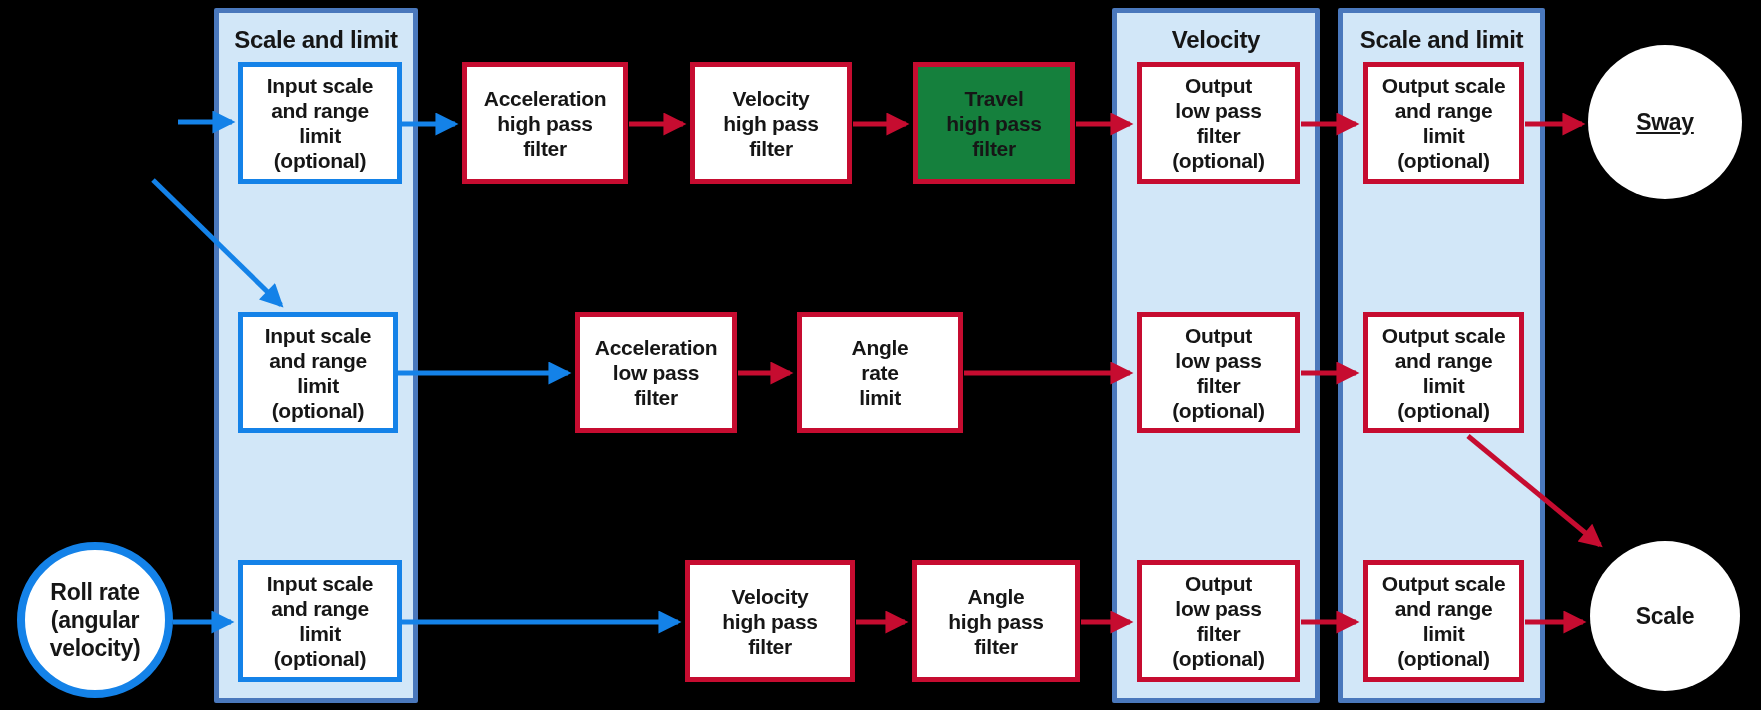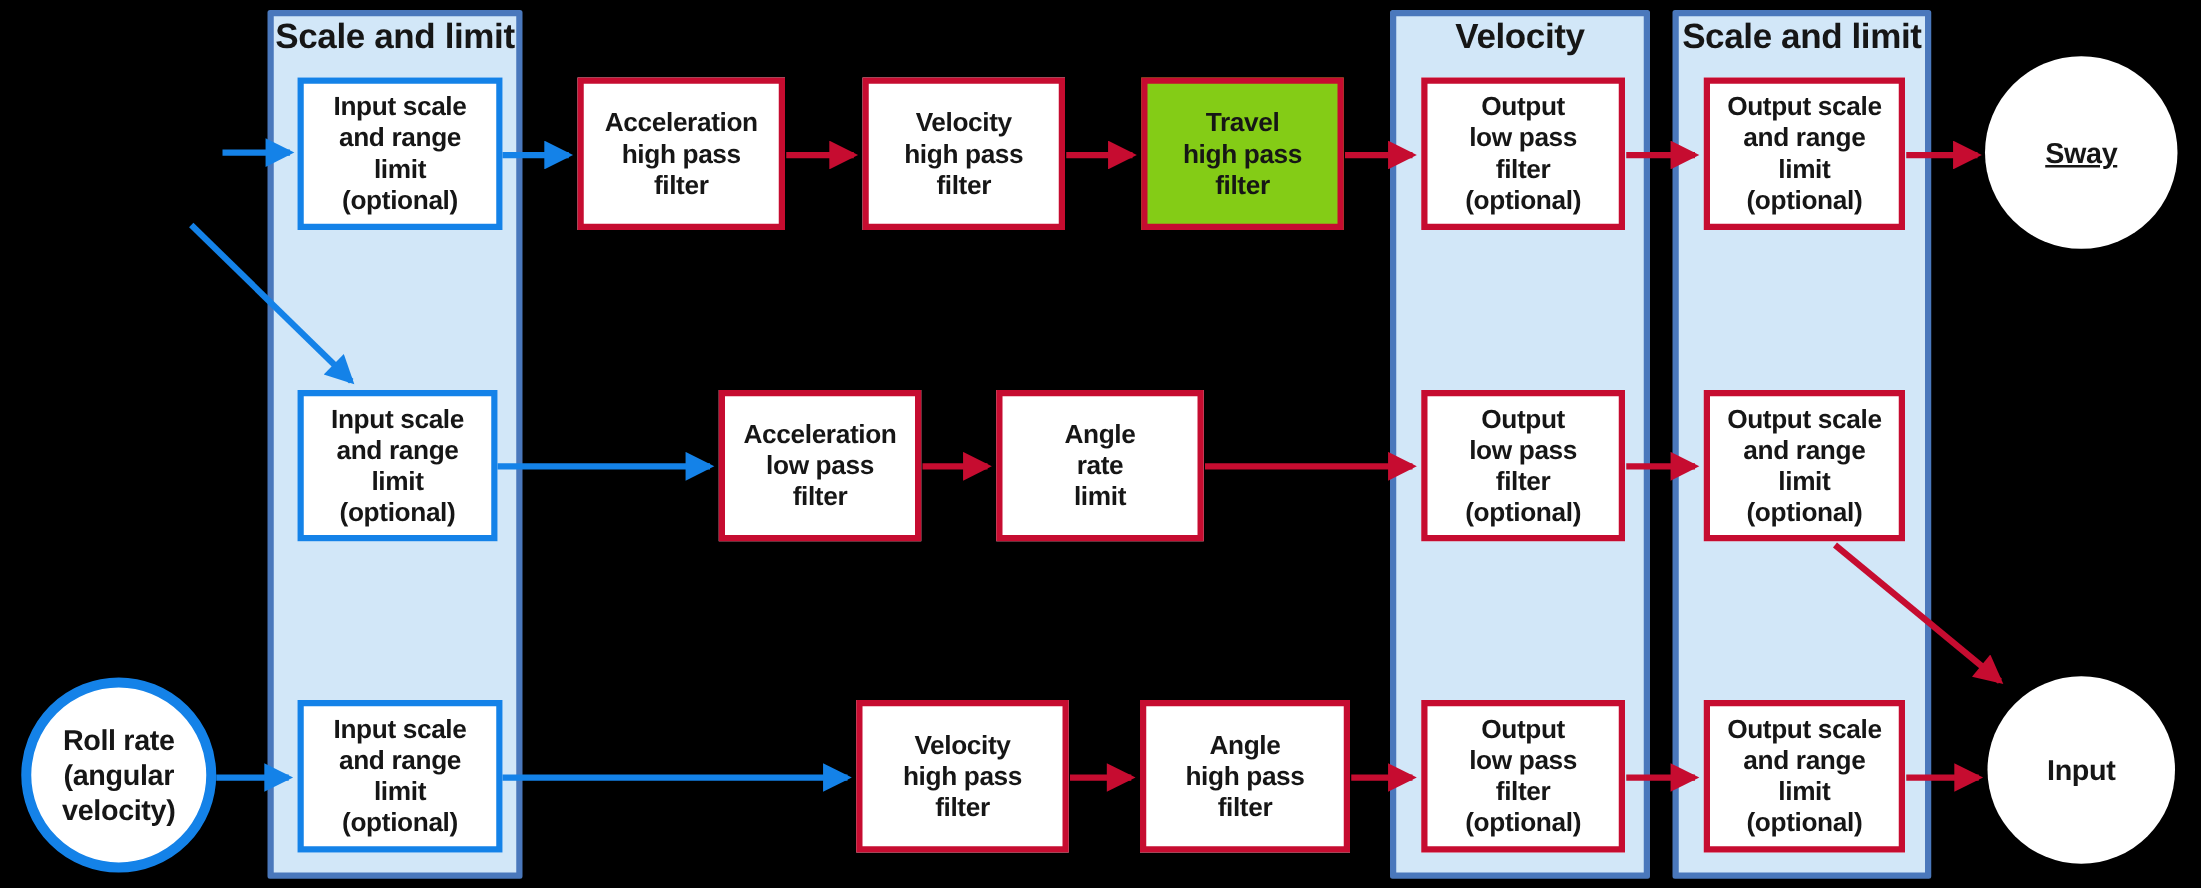--- a/index.html
+++ b/index.html
@@ -4,21 +4,21 @@
 <style>
   html,body{margin:0;padding:0;background:#000;}
   #canvas{
     position:relative;width:1761px;height:710px;background:#000;overflow:hidden;
     font-family:"Liberation Sans",sans-serif;font-weight:700;color:#161616;
   }
   .panel{
     position:absolute;box-sizing:border-box;border:5px solid;border-radius:2px;
   }
   .panel-header{
-    text-align:center;font-size:28px;letter-spacing:-0.3px;
+    text-align:center;font-size:24px;padding-top:13px;letter-spacing:-0.3px;
   }
   .node{
     position:absolute;box-sizing:border-box;background:#fff;
     display:flex;align-items:center;justify-content:center;
     text-align:center;white-space:pre-line;
     font-size:21px;line-height:25px;letter-spacing:-0.3px;
   }
   .box{border:5px solid;}
   .circle{border-radius:50%;font-size:23px;line-height:28px;}
   #arrow-layer{position:absolute;left:0;top:0;width:1761px;height:710px;pointer-events:none;}
@@ -39,21 +39,21 @@
     <div class="node box" style="left: 238px; top: 62px; width: 164px; height: 122px; border-color: rgb(20, 130, 232); background: rgb(255, 255, 255);">Input scale
 and range
 limit
 (optional)</div>
     <div class="node box" style="left: 462px; top: 62px; width: 166px; height: 122px; border-color: rgb(198, 12, 48); background: rgb(255, 255, 255);">Acceleration
 high pass
 filter</div>
     <div class="node box" style="left: 690px; top: 62px; width: 162px; height: 122px; border-color: rgb(198, 12, 48); background: rgb(255, 255, 255);">Velocity
 high pass
 filter</div>
-    <div class="node box" style="left: 913px; top: 62px; width: 162px; height: 122px; border-color: rgb(198, 12, 48); background: #84cc16;">Travel
+    <div class="node box" style="left: 913px; top: 62px; width: 162px; height: 122px; border-color: rgb(198, 12, 48); background: #15803d;">Travel
 high pass
 filter</div>
     <div class="node box" style="left: 1137px; top: 62px; width: 163px; height: 122px; border-color: rgb(198, 12, 48); background: rgb(255, 255, 255);">Output
 low pass
 filter
 (optional)</div>
     <div class="node box" style="left: 1363px; top: 62px; width: 161px; height: 122px; border-color: rgb(198, 12, 48); background: rgb(255, 255, 255);">Output scale
 and range
 limit
 (optional)</div>
@@ -90,21 +90,21 @@
 filter
 (optional)</div>
     <div class="node box" style="left: 1363px; top: 560px; width: 161px; height: 122px; border-color: rgb(198, 12, 48); background: rgb(255, 255, 255);">Output scale
 and range
 limit
 (optional)</div>
     <div class="node circle" style="left: 17px; top: 542px; width: 156px; height: 156px; background: rgb(255, 255, 255); border: 8px solid rgb(20, 130, 232);">Roll rate
 (angular
 velocity)</div>
     <div class="node circle" style="left: 1588px; top: 45px; width: 154px; height: 154px; background: rgb(255, 255, 255); text-decoration: underline;">Sway</div>
-    <div class="node circle" style="left: 1590px; top: 541px; width: 150px; height: 150px; background: rgb(255, 255, 255);">Input</div>
+    <div class="node circle" style="left: 1590px; top: 541px; width: 150px; height: 150px; background: rgb(255, 255, 255);">Scale</div>
     <svg id="arrow-layer">
     <defs>
       <marker id="mh-blue" viewBox="0 0 10 10" refX="8.5" refY="5" markerWidth="5" markerHeight="4.6" orient="auto" markerUnits="strokeWidth">
         <path id="mh-blue-path" d="M0,0 L10,5 L0,10 Z" fill="#1482e8"></path>
       </marker>
       <marker id="mh-red" viewBox="0 0 10 10" refX="8.5" refY="5" markerWidth="5" markerHeight="4.6" orient="auto" markerUnits="strokeWidth">
         <path id="mh-red-path" d="M0,0 L10,5 L0,10 Z" fill="#c60c30"></path>
       </marker>
     </defs>
   <line x1="178" y1="122" x2="232" y2="122" stroke="#1482e8" stroke-width="5" marker-end="url(#mh-blue)"></line>

